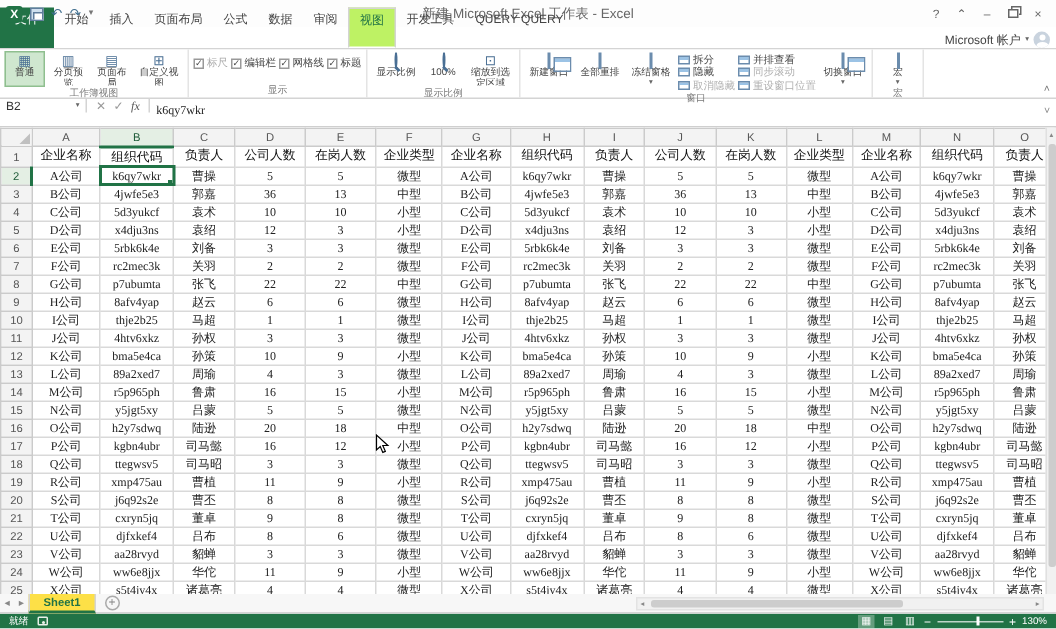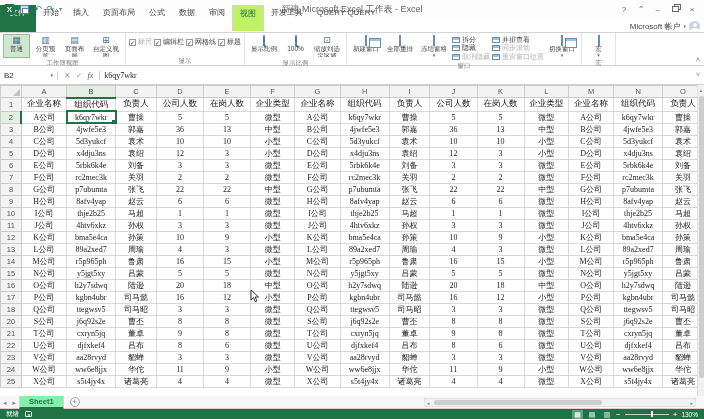--- a/index.html
+++ b/index.html
@@ -49,21 +49,21 @@
   .smallstack { display:flex; flex-direction:column; gap:1px; padding-top:2px; }
   .sbtn { display:flex; align-items:center; gap:2px; font-size:7px; color:#444; height:7.5px; white-space:nowrap; }
   .sbtn.disabled { color:#b0b0b0; }
   .sicn { width:8px; height:6px; border:1px solid #6b8cad; background:linear-gradient(#9cc3e5 0 2px,#fff 2px); flex:none; }
   .winicn { width:11px; height:9px; border:1px solid #6b8cad; background:linear-gradient(#9cc3e5 0 2.5px,#fff 2.5px); position:relative; margin-top:1px; }
   .winicn.dbl::after { content:""; position:absolute; left:3px; top:2.5px; width:10px; height:8px; border:1px solid #6b8cad; background:linear-gradient(#9cc3e5 0 2.5px,#fff 2.5px); }
   .dd { font-size:5px; color:#666; line-height:5px; }
   .collapse-chevron { position:absolute; right:4px; bottom:2px; font-size:7px; color:#777; line-height:7px; }
 
   
-  .formulabar { height:19px; display:flex; align-items:center; border-bottom:1px solid #cfcfcf; background:#fff; }
+  .formulabar { height:19px; display:flex; align-items:flex-start; border-bottom:1px solid #cfcfcf; background:#fff; }
   .namebox { width:58px; border-right:1px solid #d4d4d4; display:flex; align-items:center; padding:0 4px; font-size:8px; color:#333; }
   .namebox .dd { margin-left:auto; }
   .fxbtns { display:flex; align-items:center; gap:5px; padding:0 6px; border-right:1px solid #d4d4d4; font-size:8px; color:#9a9a9a; }
   .fxbtns .fx { color:#555; font-style:italic; font-family:"Liberation Serif",serif; }
   .fvalue { flex:1; font-size:8px; font-family:"Liberation Serif","DejaVu Serif",serif; color:#222; padding:3px 4px; }
   .fexpand { width:12px; text-align:center; font-size:7px; color:#888; line-height:18px; }
 
   
   .gridwrap { position:relative; height:311px; overflow:hidden; background:#fff; }
   table { border-collapse:collapse; table-layout:fixed; }
@@ -80,21 +80,21 @@
   td.sel { outline:2px solid #217346; outline-offset:-1px; position:relative; }
   td.sel::after { content:""; position:absolute; right:0; bottom:0; width:3px; height:3px; background:#217346; }
   .vscroll { position:absolute; top:0; right:0; width:7px; height:311px; background:#f1f1f1; border-left:1px solid #e0e0e0; }
   .vscroll .arr { display:block; text-align:center; font-size:5px; color:#888; line-height:10px; }
   .vthumb { position:absolute; top:11px; left:1px; width:5px; height:282px; background:#cdcdcd; border-radius:2px; }
   .cursor { position:absolute; left:250px; top:204px; z-index:5; }
 
   
   .sheetbar { height:13px; display:flex; align-items:center; background:#f7f7f7; border-bottom:1px solid #d4d4d4; position:relative; }
   .navarr { font-size:7px; color:#888; padding:0 3px; line-height:13px; }
-  .sheettab { background:#86efac; color:#217346; font-weight:bold; font-size:7.5px; padding:0 9px; height:13px; line-height:11px;
+  .sheettab { background:#fde047; color:#217346; font-weight:bold; font-size:7.5px; padding:0 9px; height:13px; line-height:11px;
               border-left:1px solid #d4d4d4; border-right:1px solid #d4d4d4; border-bottom:2px solid #217346; }
   .addsheet { width:10px; height:10px; border-radius:50%; border:1px solid #aaa; color:#888; font-size:8px; line-height:8px; text-align:center; margin-left:6px; }
   .hscroll { position:absolute; right:8px; top:2px; width:272px; height:9px; background:#f1f1f1; display:flex; align-items:center; border:1px solid #e3e3e3; }
   .hscroll .arr { font-size:5px; color:#888; padding:0 2px; }
   .hthumb { height:5px; width:168px; background:#cdcdcd; border-radius:2px; margin:0 2px; }
 
   
   .statusbar { height:10px; background:#217346; color:#fff; display:flex; align-items:center; font-size:6.5px; padding:0 6px; gap:6px; flex:none; }
   .macro-rec { width:7px; height:6px; border:1px solid #e8f0e8; border-radius:1px; position:relative; }
   .macro-rec::after { content:""; position:absolute; left:2px; top:1.5px; width:2px; height:2px; border-radius:50%; background:#e8f0e8; }
@@ -649,20 +649,38 @@
             <td>ttegwsv5</td>
             <td>司马昭</td>
             <td>3</td>
             <td>3</td>
             <td>微型</td>
             <td>Q公司</td>
             <td>ttegwsv5</td>
             <td>司马昭</td>
           </tr>
           <tr class="datarow">
+            <th class="rowhdr">19</th>
+            <td>R公司</td>
+            <td>xmp475au</td>
+            <td>曹植</td>
+            <td>11</td>
+            <td>9</td>
+            <td>小型</td>
+            <td>R公司</td>
+            <td>xmp475au</td>
+            <td>曹植</td>
+            <td>11</td>
+            <td>9</td>
+            <td>小型</td>
+            <td>R公司</td>
+            <td>xmp475au</td>
+            <td>曹植</td>
+          </tr>
+          <tr class="datarow">
             <th class="rowhdr">20</th>
             <td>S公司</td>
             <td>j6q92s2e</td>
             <td>曹丕</td>
             <td>8</td>
             <td>8</td>
             <td>微型</td>
             <td>S公司</td>
             <td>j6q92s2e</td>
             <td>曹丕</td>

